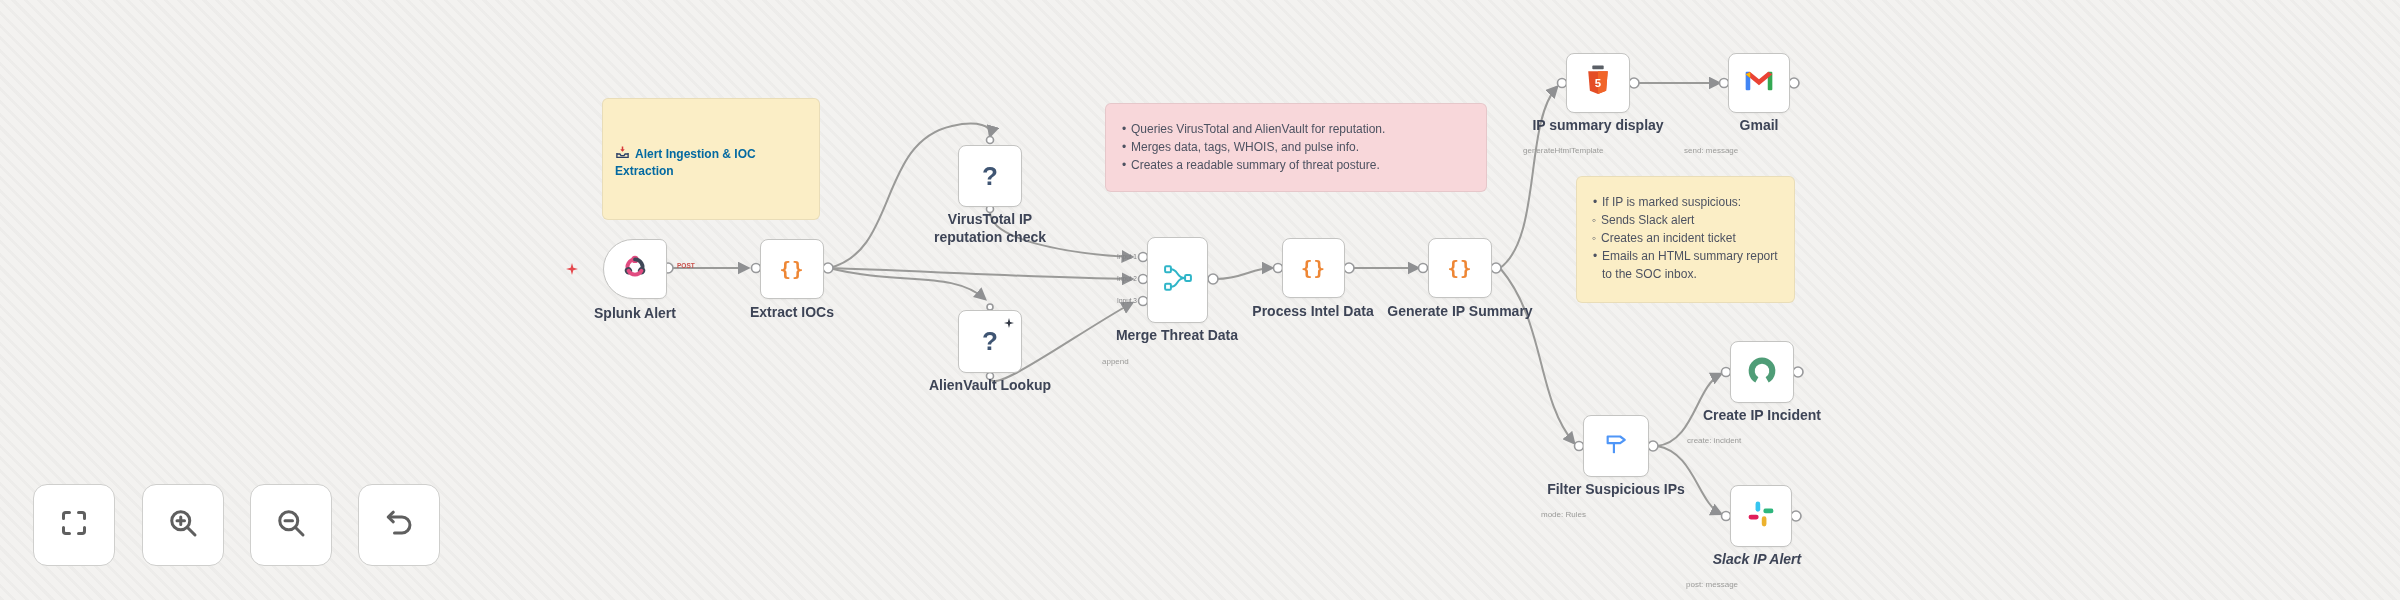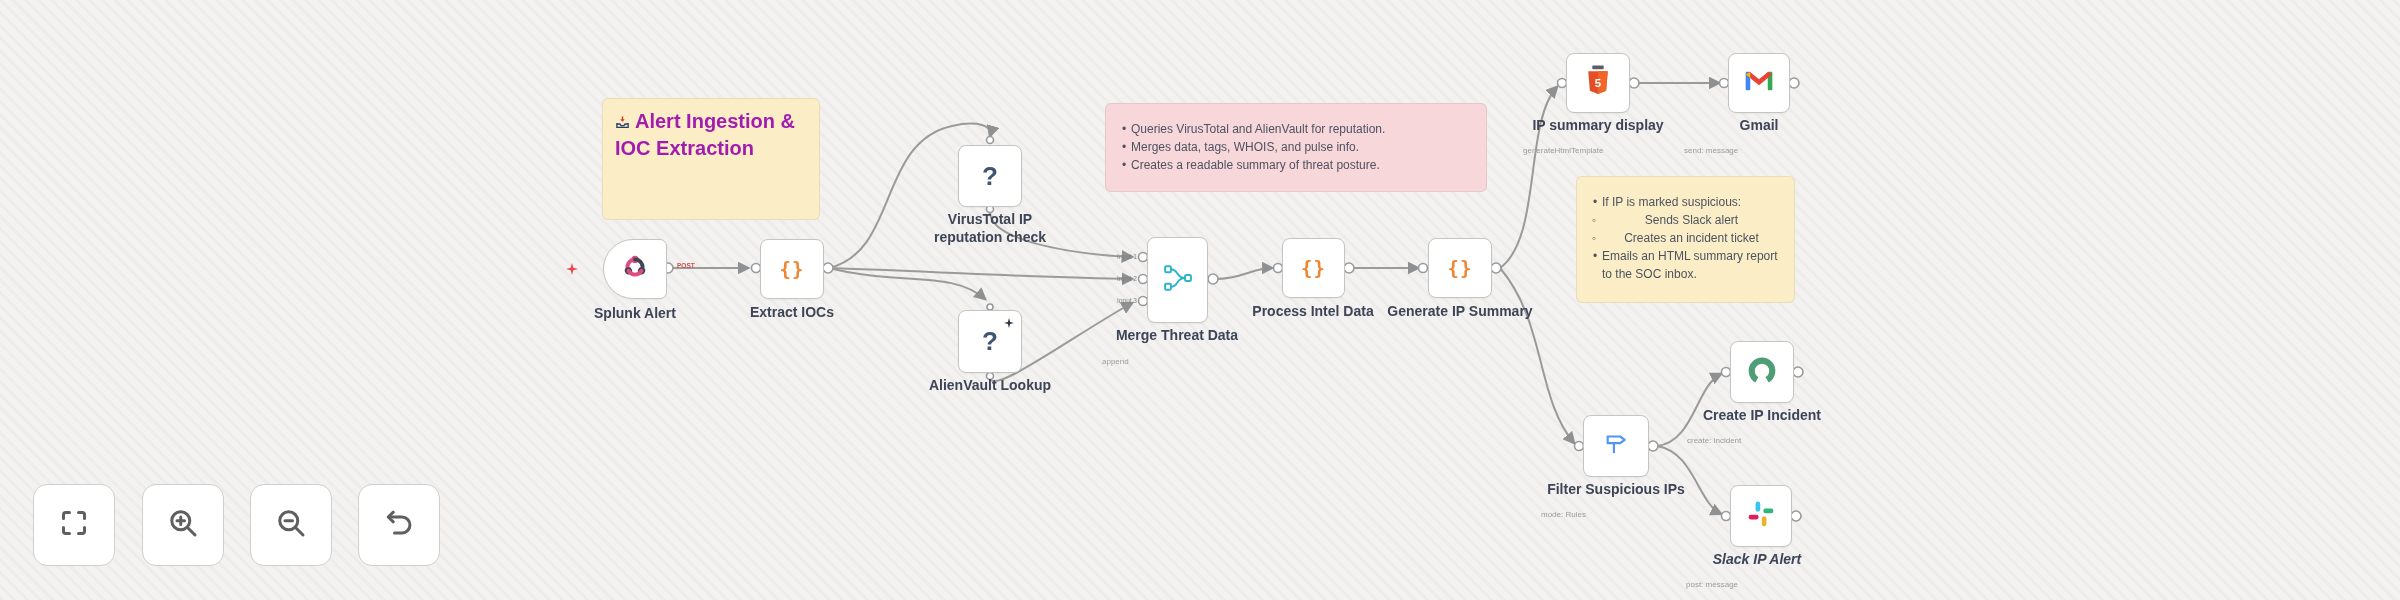--- a/index.html
+++ b/index.html
@@ -28,26 +28,26 @@
     margin-top:16px;
   }
   .glyph-code{font-family:"DejaVu Sans Mono","Liberation Mono",monospace;font-weight:700;font-size:19px;color:#ee8634;letter-spacing:1px;}
   .glyph-q{font-weight:700;font-size:26px;color:#3f5573;}
   .sticky{
     position:absolute;z-index:0;border-radius:6px;box-sizing:border-box;padding:10px 12px;
     border:1px solid rgba(0,0,0,0.07);
   }
   .sticky-yellow{background:#fbeec6;}
   .sticky-pink{background:#f8d7da;}
-  .sticky-title{font-size:20px;font-weight:700;color:#a21caf;line-height:1.25;display:block;}
+  .sticky-title{font-size:12px;font-weight:700;color:#0369a1;line-height:1.25;display:block;margin-top:36px;}
   .sticky-title .ticon{display:inline-block;vertical-align:-2px;margin-right:5px;}
   .sticky ul{margin:6px 0 0 0;padding-left:13px;list-style:none;}
   .sticky li{font-size:12px;color:#4d5261;line-height:1.5;position:relative;}
   .sticky li::before{content:"\2022";position:absolute;left:-9px;color:#4d5261;}
-  .sticky ul.sub{margin:0;padding-left:12px;text-align:center;}
+  .sticky ul.sub{margin:0;padding-left:12px;}
   .sticky ul.sub li::before{content:"\25E6";}
   .input-label{position:absolute;z-index:3;font-size:6.5px;color:#7e7f81;text-align:right;}
   .edge-label{position:absolute;z-index:3;font-size:6.5px;font-weight:700;color:#c8504a;}
   .toolbtn{
     position:absolute;z-index:4;width:82px;height:82px;background:#fff;border:1.6px solid #cfcfcd;
     border-radius:14px;display:flex;align-items:center;justify-content:center;box-sizing:border-box;
   }
   .spark{position:absolute;z-index:3;}
 </style>
 </head>

